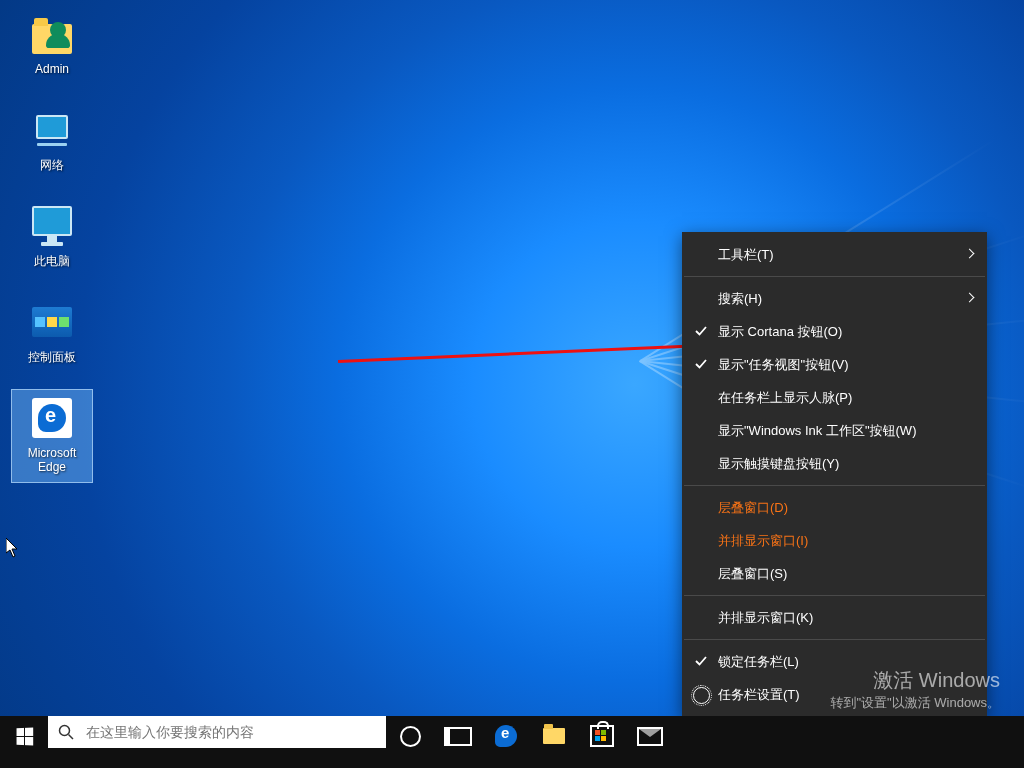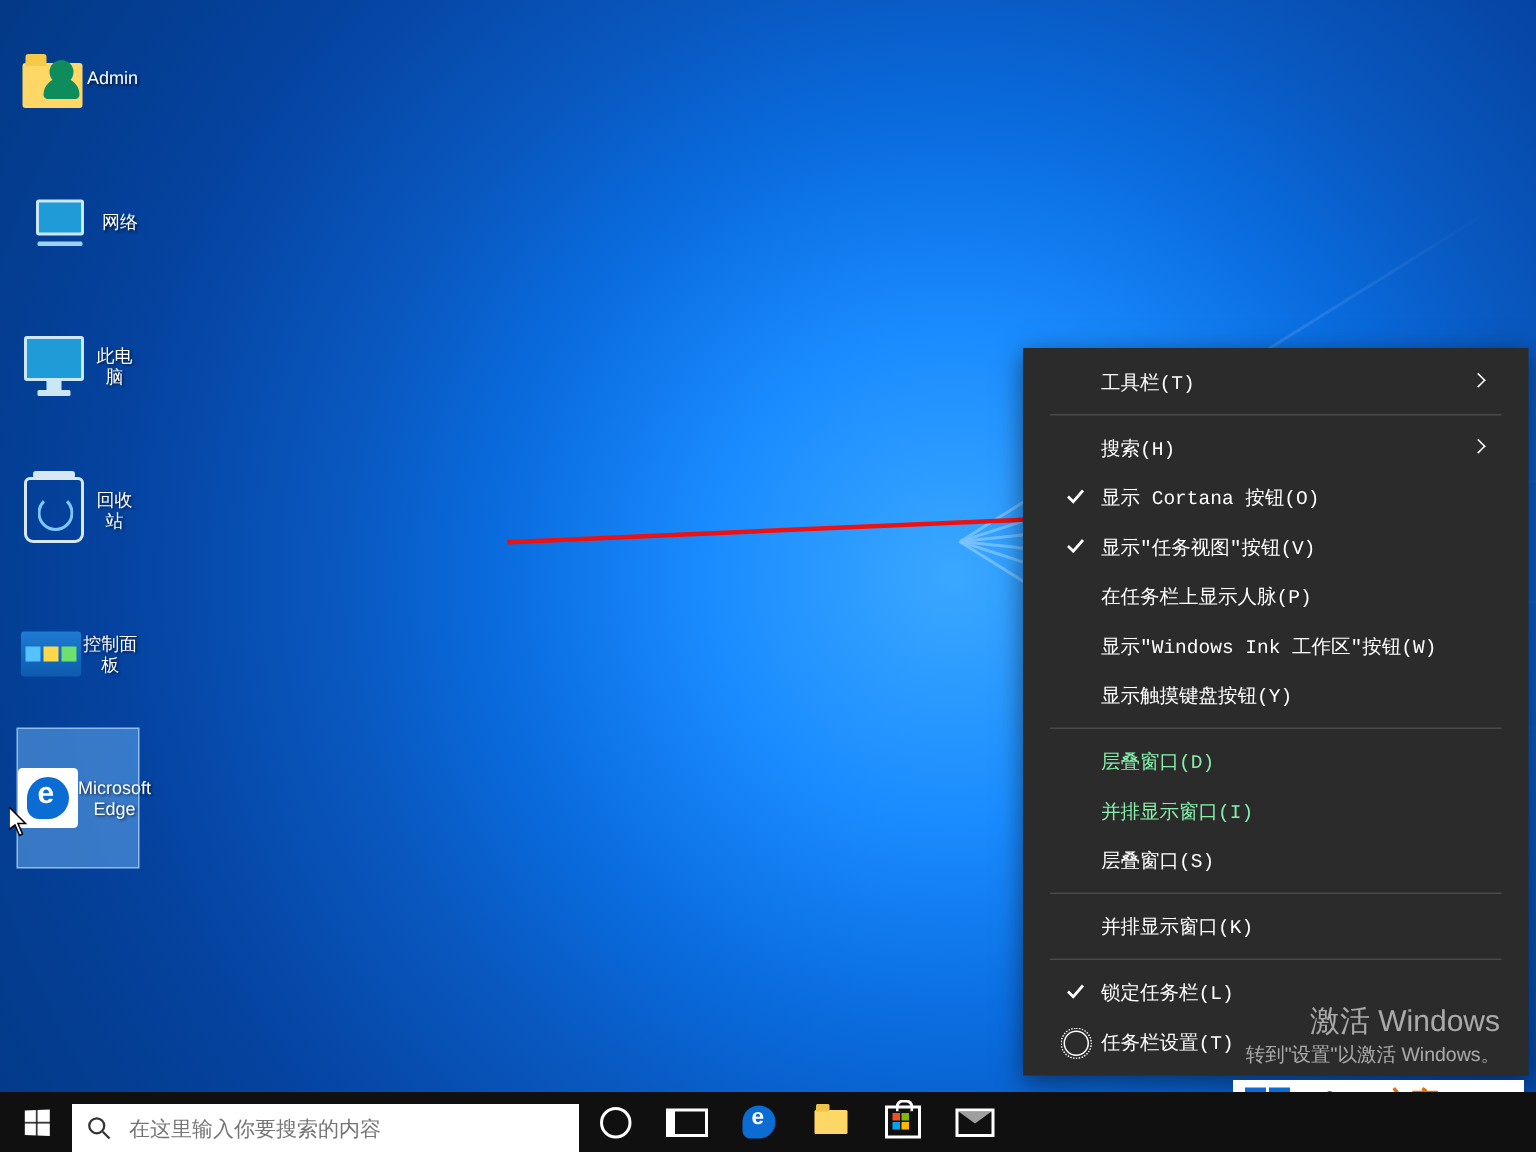--- a/index.html
+++ b/index.html
@@ -1,21 +1,21 @@
 <!DOCTYPE html>
 <html><head>
 <meta charset="utf-8">
 <style>
 html,body{margin:0;padding:0;width:1024px;height:768px;overflow:hidden;font-family:"Microsoft YaHei","Segoe UI",sans-serif;}
 .desktop{position:relative;width:1024px;height:768px;background:radial-gradient(circle at 62% 50%, #3aa7ff 0%, #1a8cff 22%, #0a6de0 40%, #0958c0 55%, #0543a0 75%, #033986 100%);}
 .light-rays{position:absolute;left:640px;top:360px;width:0;height:0;opacity:.35;}
 .ray{position:absolute;width:420px;height:2px;background:linear-gradient(90deg,rgba(255,255,255,.9),rgba(255,255,255,0));transform-origin:0 0;}
 .ray1{transform:rotate(-32deg);} .ray2{transform:rotate(-18deg);} .ray3{transform:rotate(-6deg);} .ray4{transform:rotate(6deg);} .ray5{transform:rotate(18deg);} .ray6{transform:rotate(32deg);}
 .icons{position:absolute;left:12px;top:6px;}
-.dicon{width:80px;height:92px;display:flex;align-items:center;justify-content:flex-start;cursor:pointer;margin-bottom:4px;}
+.dicon{width:80px;height:92px;display:flex;flex-direction:column;align-items:center;justify-content:flex-start;cursor:pointer;margin-bottom:4px;}
 .dicon.sel{background:rgba(120,190,255,.45);outline:1px solid rgba(180,220,255,.8);}
 .dicon .gbox{width:56px;height:56px;display:flex;align-items:center;justify-content:center;}
 .dicon .lbl{font-size:12px;color:#fff;text-align:center;text-shadow:1px 1px 2px rgba(0,0,0,.7);line-height:14px;max-width:78px;}
 .folder{width:40px;height:30px;background:#ffd766;border-radius:2px;position:relative;margin-top:10px;}
 .folder:before{content:"";position:absolute;top:-6px;left:2px;width:14px;height:8px;background:#f7c948;border-radius:2px 2px 0 0;}
 .person{position:absolute;width:16px;height:16px;background:#0f8c5c;border-radius:50%;top:-2px;left:18px;}
 .person:after{content:"";position:absolute;top:12px;left:-4px;width:24px;height:14px;background:#0f8c5c;border-radius:12px 12px 3px 3px;}
 .pc-monitor{width:36px;height:26px;background:#1f9bd8;border:2px solid #cbe7f5;border-radius:2px;}
 .pc-stand{width:10px;height:6px;background:#cbe7f5;margin:0 auto;}
 .pc-base{width:22px;height:4px;background:#cbe7f5;margin:0 auto;border-radius:1px;}
@@ -36,30 +36,30 @@
 .wm-title{font-size:20px;}
 .wm-sub{font-size:13px;}
 
 .site-logo{position:absolute;right:8px;bottom:8px;background:#fff;height:40px;width:194px;display:flex;align-items:center;gap:6px;padding:0 8px;box-sizing:border-box;}
 .slg-win{display:grid;grid-template-columns:14px 14px;grid-template-rows:14px 14px;gap:2px;}
 .slg-win span{background:#0b6cd4;}
 .slg-t1{font-size:19px;font-weight:bold;color:#0b5bbb;}
 .slg-t1 b{color:#e66c00;}
 .slg-t2{font-size:10px;color:#888;margin-left:4px;}
 
-.ctx{position:absolute;left:682px;top:232px;width:305px;background:#2b2b2b;color:#fff;font-size:13px;padding:6px 16px;box-shadow:0 4px 16px rgba(0,0,0,.5);font-family:Liberation Mono, monospace;}
+.ctx{position:absolute;left:682px;top:232px;width:305px;background:#2b2b2b;color:#fff;font-size:13px;padding:6px 0;box-shadow:0 4px 16px rgba(0,0,0,.5);}
 .ctx .item{display:flex;align-items:center;height:33px;padding:0 14px 0 36px;position:relative;cursor:default;}
 .ctx .item .chk{position:absolute;left:12px;top:9px;width:14px;height:14px;}
 .ctx .item .arr{position:absolute;right:14px;top:12px;width:6px;height:6px;border-top:1.5px solid #fff;border-right:1.5px solid #fff;transform:rotate(45deg);}
 .ctx .sep{height:1px;background:#4a4a4a;margin:5px 2px;}
-.ctx .item.disabled{color:#86efac;}
+.ctx .item.disabled{color:#f97316;}
 .ctx .gear{position:absolute;left:11px;top:9px;width:15px;height:15px;border:1.5px solid #fff;border-radius:50%;}
 .ctx .gear:before{content:"";position:absolute;inset:-3px;border:1px dotted #fff;border-radius:50%;}
 
-.taskbar{position:absolute;left:0;right:0;bottom:0;height:40px;background:#101010;display:flex;align-items:flex-end;}
+.taskbar{position:absolute;left:0;right:0;bottom:0;height:52px;background:#101010;display:flex;align-items:flex-start;}
 .start{width:48px;height:40px;display:flex;align-items:center;justify-content:center;cursor:pointer;}
 .win-logo{display:grid;grid-template-columns:8px 8px;grid-template-rows:8px 8px;gap:1px;transform:perspective(40px) rotateY(-12deg);}
 .win-logo span{background:#fff;}
 .search{flex:0 0 338px;height:32px;background:#fff;margin-left:0;display:flex;align-items:center;}
 .search .sicon{width:36px;height:32px;display:flex;align-items:center;justify-content:center;color:#333;}
 .search input{border:0;outline:0;height:30px;font-size:14px;width:280px;color:#666;}
 .tb-btn{width:48px;height:40px;display:flex;align-items:center;justify-content:center;color:#fff;cursor:pointer;}
 .circle{width:17px;height:17px;border:2px solid #fff;border-radius:50%;}
 .taskview{width:20px;height:15px;border:2px solid #fff;border-left-width:6px;}
 .edge-sm{width:22px;height:22px;background:#0b6cd4;border-radius:50% 50% 50% 5px;position:relative;}
@@ -110,28 +110,20 @@
           <div>
             <div class="pc-monitor"></div>
             <div class="pc-stand"></div>
             <div class="pc-base"></div>
           </div>
         </div>
       <div class="lbl">此电脑</div>
     </div>
     <div class="dicon">
       <div class="gbox">
-          <div class="recycle">
-            <div class="rec-arrows"></div>
-          </div>
-        </div>
-      <div class="lbl">回收站</div>
-    </div>
-    <div class="dicon">
-      <div class="gbox">
           <div class="cpanel">
             <span class="cp-block cp1"></span>
             <span class="cp-block cp2"></span>
             <span class="cp-block cp3"></span>
           </div>
         </div>
       <div class="lbl">控制面板</div>
     </div>
     <div class="dicon sel">
       <div class="gbox">

